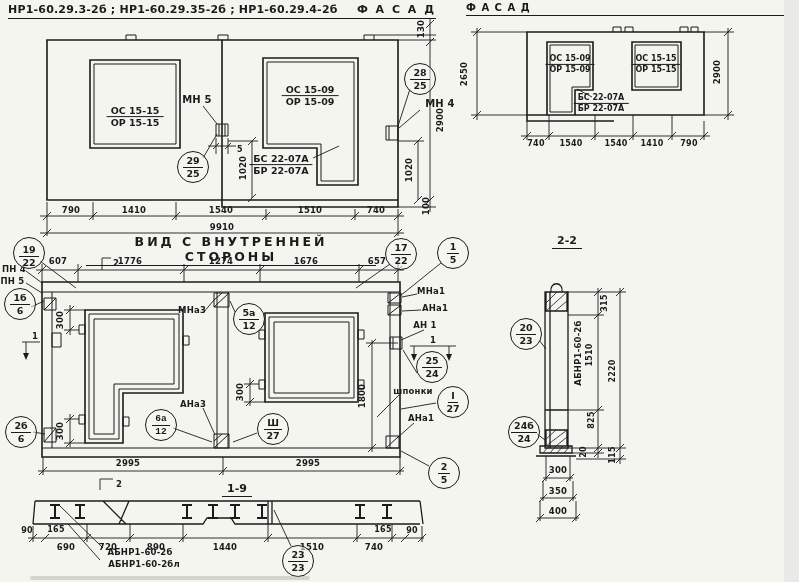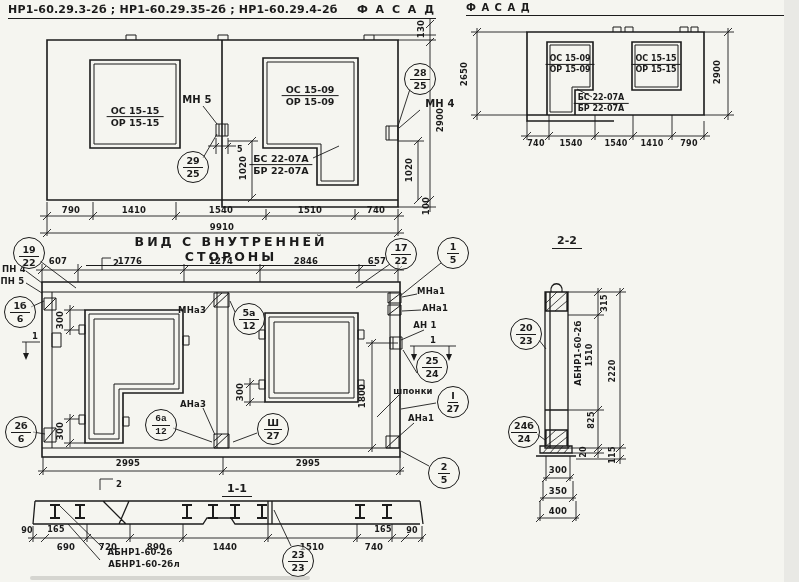--- a/index.html
+++ b/index.html
@@ -207,41 +207,41 @@
   <div class="lbl xs" style="left:616px;top:144px;">1540</div>
   <div class="lbl xs" style="left:652px;top:144px;">1410</div>
   <div class="lbl xs" style="left:689px;top:144px;">790</div>
 
   <div class="titleu" style="left:86px;top:234px;width:290px;font-size:12.5px;letter-spacing:3px;">ВИД С ВНУТРЕННЕЙ СТОРОНЫ</div>
   <div class="lbl sm" style="left:14px;top:269px;">ПН 4</div>
   <div class="lbl sm" style="left:4px;top:281px;padding-left:17px;">ПН 5</div>
   <div class="lbl sm" style="left:58px;top:261px;">607</div>
   <div class="lbl sm" style="left:130px;top:261px;">1776</div>
   <div class="lbl sm" style="left:221px;top:261px;">1274</div>
-  <div class="lbl sm" style="left:306px;top:261px;">2846</div>
+  <div class="lbl sm" style="left:306px;top:261px;">1676</div>
   <div class="lbl sm" style="left:377px;top:261px;">657</div>
   <div class="lbl sm" style="left:116px;top:263px;">2</div>
   <div class="lbl sm" style="left:119px;top:484px;">2</div>
   <div class="lbl sm" style="left:35px;top:336px;">1</div>
   <div class="lbl sm" style="left:433px;top:340px;">1</div>
   <div class="lbl sm" style="left:192px;top:310px;">МНа3</div>
   <div class="lbl sm" style="left:193px;top:404px;">АНа3</div>
   <div class="lbl sm" style="left:431px;top:291px;">МНа1</div>
   <div class="lbl sm" style="left:435px;top:308px;">АНа1</div>
   <div class="lbl sm" style="left:425px;top:325px;">АН 1</div>
   <div class="lbl sm" style="left:421px;top:418px;">АНа1</div>
   <div class="lbl sm" style="left:413px;top:391px;">шпонки</div>
   <div class="lbl sm rot" style="left:60px;top:320px;">300</div>
   <div class="lbl sm rot" style="left:60px;top:431px;">300</div>
   <div class="lbl sm rot" style="left:240px;top:392px;">300</div>
   <div class="lbl sm rot" style="left:362px;top:396px;">1800</div>
   <div class="lbl sm" style="left:128px;top:463px;">2995</div>
   <div class="lbl sm" style="left:308px;top:463px;">2995</div>
 
-  <div class="titleu" style="left:222px;top:482px;width:30px;font-size:11px;">1-1</div>
+  <div class="titleu" style="left:222px;top:482px;width:30px;font-size:11px;">1-9</div>
   <div class="lbl xs" style="left:27px;top:531px;">90</div>
   <div class="lbl xs" style="left:56px;top:530px;">165</div>
   <div class="lbl xs" style="left:383px;top:530px;">165</div>
   <div class="lbl xs" style="left:412px;top:531px;">90</div>
   <div class="lbl sm" style="left:66px;top:547px;">690</div>
   <div class="lbl sm" style="left:108px;top:547px;">720</div>
   <div class="lbl sm" style="left:156px;top:547px;">890</div>
   <div class="lbl sm" style="left:225px;top:547px;">1440</div>
   <div class="lbl sm" style="left:312px;top:547px;">1510</div>
   <div class="lbl sm" style="left:374px;top:547px;">740</div>
@@ -277,21 +277,21 @@
       <span class="b">22</span>
   </div>
   <div class="balloon" style="left:437px;top:237px;">
     <span class="t">1</span>
       <span class="b">5</span>
   </div>
   <div class="balloon" style="left:428px;top:457px;">
     <span class="t">2</span>
       <span class="b">5</span>
   </div>
-  <div class="balloon" style="left:4px;top:296px;align-items:center;">
+  <div class="balloon" style="left:4px;top:288px;align-items:center;">
     <span class="t">1б</span>
       <span class="b">6</span>
   </div>
   <div class="balloon" style="left:5px;top:416px;">
     <span class="t">2б</span>
       <span class="b">6</span>
   </div>
   <div class="balloon" style="left:233px;top:303px;">
     <span class="t">5а</span>
       <span class="b">12</span>

